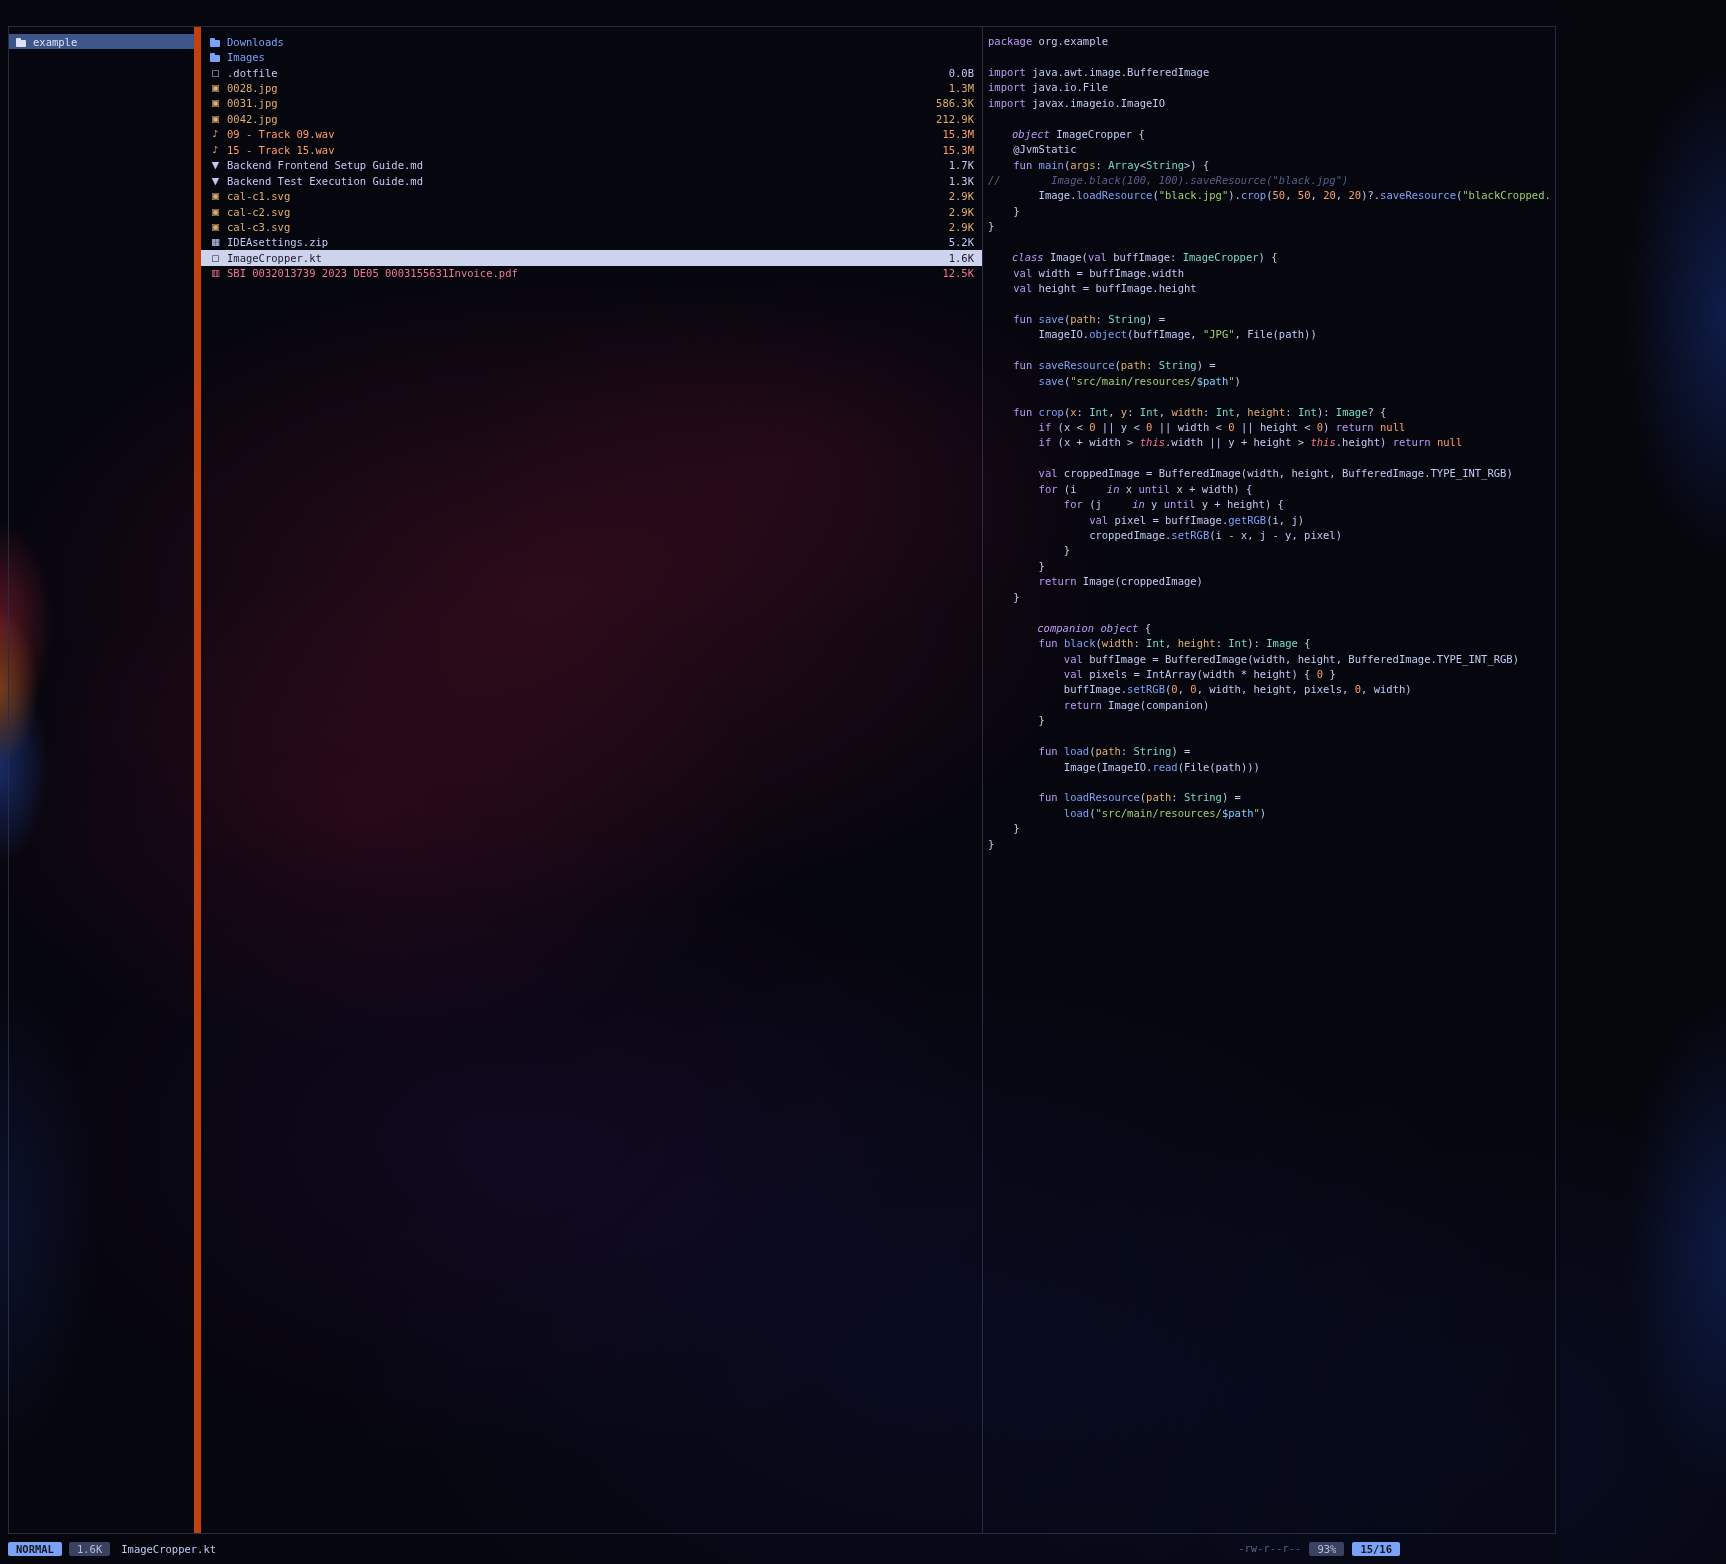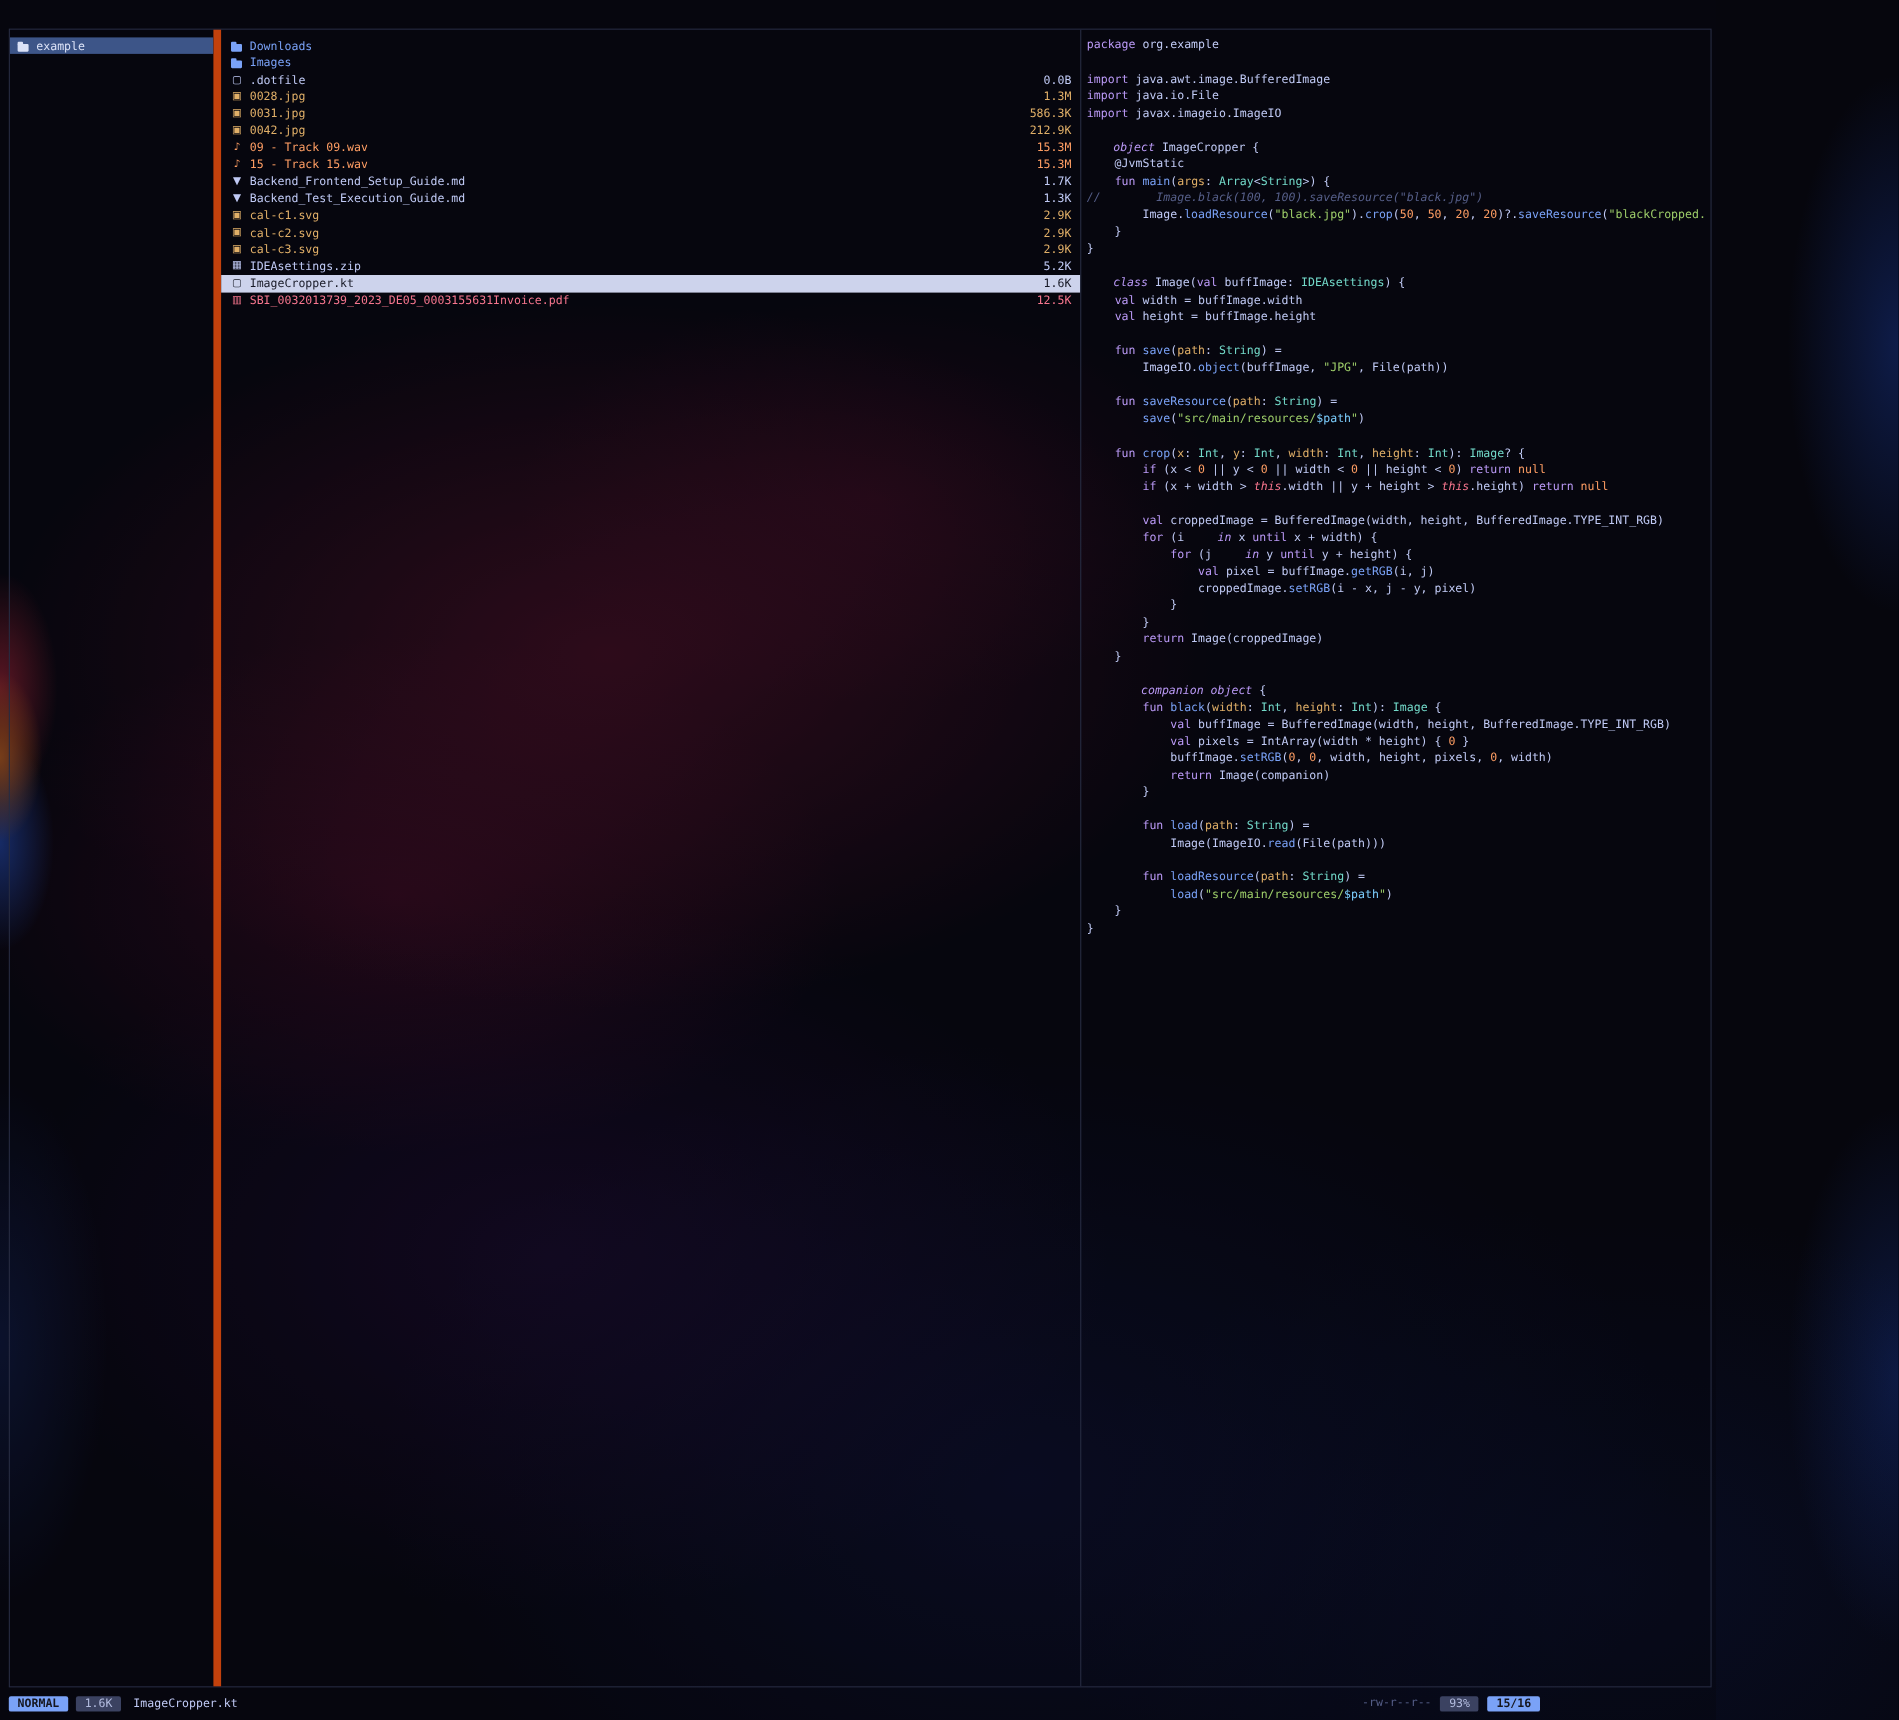--- a/index.html
+++ b/index.html
@@ -206,21 +206,21 @@
           <div class="cline"><span class="tk-k">import</span><span class="tk-p"> javax.imageio.ImageIO</span></div>
           <div class="cline">&nbsp;</div>
           <div class="cline"><span class="tk-ki">object</span><span class="tk-p"> ImageCropper {</span></div>
           <div class="cline"><span class="tk-p">    @JvmStatic</span></div>
           <div class="cline"><span class="tk-p">    </span><span class="tk-k">fun</span><span class="tk-p"> </span><span class="tk-f">main</span><span class="tk-p">(</span><span class="tk-a">args</span><span class="tk-p">: </span><span class="tk-t">Array</span><span class="tk-p">&lt;</span><span class="tk-t">String</span><span class="tk-p">&gt;) {</span></div>
           <div class="cline"><span class="tk-c">//        Image.black(100, 100).saveResource("black.jpg")</span></div>
           <div class="cline"><span class="tk-p">        Image.</span><span class="tk-f">loadResource</span><span class="tk-p">(</span><span class="tk-s">"black.jpg"</span><span class="tk-p">).</span><span class="tk-f">crop</span><span class="tk-p">(</span><span class="tk-n">50</span><span class="tk-p">, </span><span class="tk-n">50</span><span class="tk-p">, </span><span class="tk-n">20</span><span class="tk-p">, </span><span class="tk-n">20</span><span class="tk-p">)?.</span><span class="tk-f">saveResource</span><span class="tk-p">(</span><span class="tk-s">"blackCropped.</span></div>
           <div class="cline"><span class="tk-p">    }</span></div>
           <div class="cline"><span class="tk-p">}</span></div>
           <div class="cline">&nbsp;</div>
-          <div class="cline"><span class="tk-ki">class</span><span class="tk-p"> Image(</span><span class="tk-k">val</span><span class="tk-p"> buffImage: </span><span class="tk-t">IDEAsettings</span><span class="tk-p">) {</span></div>
+          <div class="cline"><span class="tk-ki">class</span><span class="tk-p"> Image(</span><span class="tk-k">val</span><span class="tk-p"> buffImage: </span><span class="tk-t">ImageCropper</span><span class="tk-p">) {</span></div>
           <div class="cline"><span class="tk-p">    </span><span class="tk-k">val</span><span class="tk-p"> width = buffImage.width</span></div>
           <div class="cline"><span class="tk-p">    </span><span class="tk-k">val</span><span class="tk-p"> height = buffImage.height</span></div>
           <div class="cline">&nbsp;</div>
           <div class="cline"><span class="tk-p">    </span><span class="tk-k">fun</span><span class="tk-p"> </span><span class="tk-f">save</span><span class="tk-p">(</span><span class="tk-a">path</span><span class="tk-p">: </span><span class="tk-t">String</span><span class="tk-p">) =</span></div>
           <div class="cline"><span class="tk-p">        ImageIO.</span><span class="tk-f">object</span><span class="tk-p">(buffImage, </span><span class="tk-s">"JPG"</span><span class="tk-p">, File(path))</span></div>
           <div class="cline">&nbsp;</div>
           <div class="cline"><span class="tk-p">    </span><span class="tk-k">fun</span><span class="tk-p"> </span><span class="tk-f">saveResource</span><span class="tk-p">(</span><span class="tk-a">path</span><span class="tk-p">: </span><span class="tk-t">String</span><span class="tk-p">) =</span></div>
           <div class="cline"><span class="tk-p">        </span><span class="tk-f">save</span><span class="tk-p">(</span><span class="tk-s">"src/main/resources/</span><span class="tk-i">$path</span><span class="tk-s">"</span><span class="tk-p">)</span></div>
           <div class="cline">&nbsp;</div>
           <div class="cline"><span class="tk-p">    </span><span class="tk-k">fun</span><span class="tk-p"> </span><span class="tk-f">crop</span><span class="tk-p">(</span><span class="tk-a">x</span><span class="tk-p">: </span><span class="tk-t">Int</span><span class="tk-p">, </span><span class="tk-a">y</span><span class="tk-p">: </span><span class="tk-t">Int</span><span class="tk-p">, </span><span class="tk-a">width</span><span class="tk-p">: </span><span class="tk-t">Int</span><span class="tk-p">, </span><span class="tk-a">height</span><span class="tk-p">: </span><span class="tk-t">Int</span><span class="tk-p">): </span><span class="tk-t">Image</span><span class="tk-p">? {</span></div>

